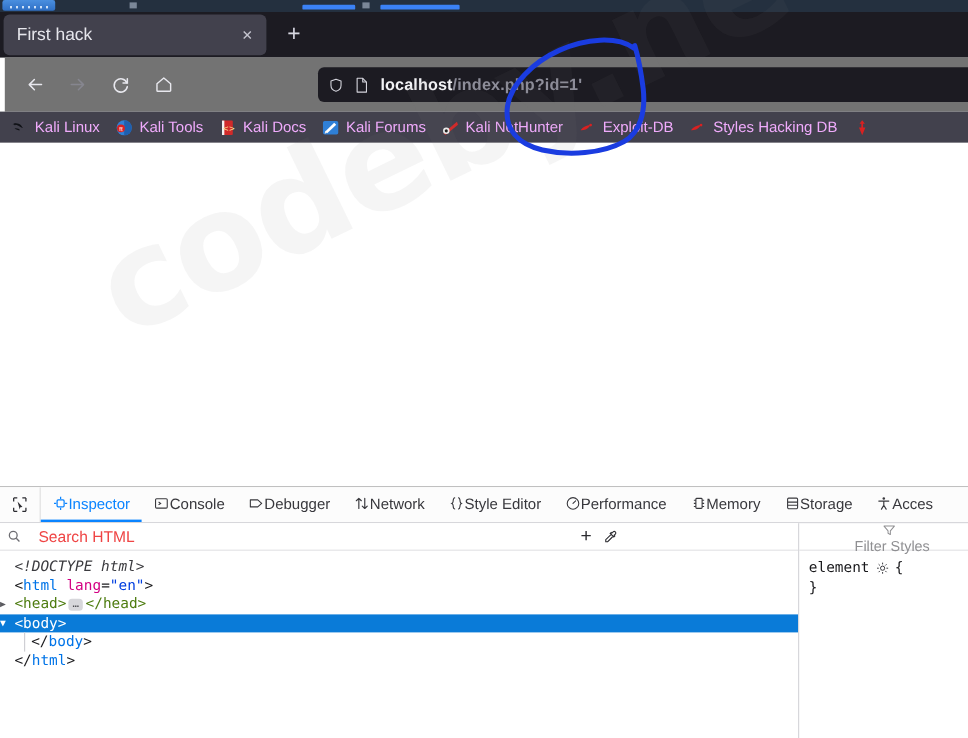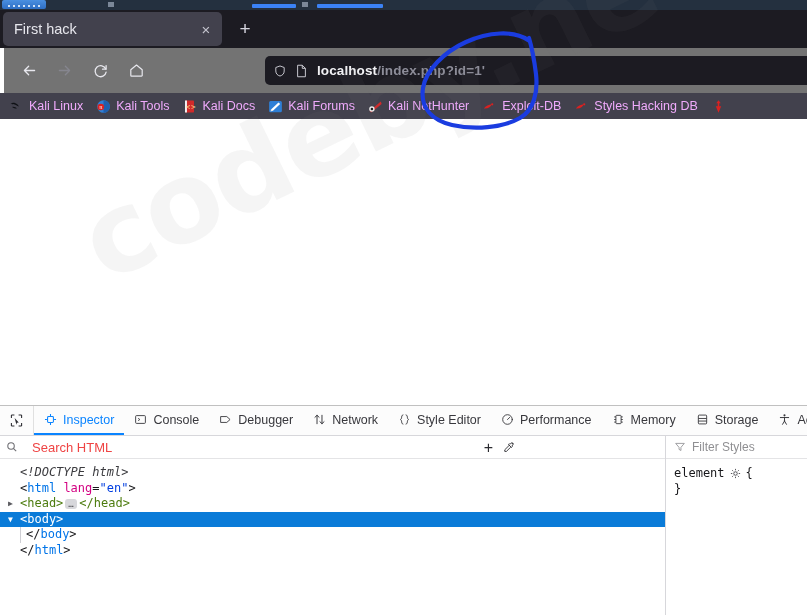--- a/index.html
+++ b/index.html
@@ -113,21 +113,21 @@
   .dt-tabbar {
     position: relative; height: 30px; width: 807px;
     background: #fcfcfc; border-bottom: 1px solid #d7d7db;
     display: flex; align-items: stretch; overflow: hidden;
   }
   .dt-picker {
     width: 34px; display: flex; align-items: center; justify-content: center;
     border-right: 1px solid #e0e0e0; flex: 0 0 auto;
   }
   .dt-tab {
-    display: flex; align-items: center; gap: 6px;
+    display: flex; align-items: center; 
     padding: 0 10px; font-size: 12.5px; color: #38383d;
     border-bottom: 2px solid transparent; flex: 0 0 auto;
     white-space: nowrap;
   }
   .dt-tab.active { color: #0a84ff; border-bottom-color: #0a84ff; }
   .dt-tab .dti { display: flex; align-items: center; }
 
   .dt-body { position: relative; display: flex; height: 179px; }
   .dt-left { width: 666px; position: relative; border-right: 1px solid #d7d7db; }
   .dt-right { flex: 1; position: relative; }
@@ -137,40 +137,40 @@
     display: flex; align-items: center; padding: 0 6px;
     background: #fff;
   }
   .search-ph { font-size: 13px; color: #ef4444; margin-left: 14px; }
 
   .tree {
     padding: 6px 0 0 0;
     font-family: "DejaVu Sans Mono", monospace;
     font-size: 12px; line-height: 15.6px; color: #18181b;
   }
-  .tr { display: flex; align-items: center; height: 15.6px; padding-left: 8px; white-space: nowrap; }
+  .tr { display: flex; align-items: center; height: 15.6px; white-space: nowrap; }
   .tr.sel { background: #0a7bd8; }
   .tr.sel, .tr.sel * { color: #ffffff !important; }
   .twisty { width: 12px; display: inline-block; color: #5b5b60; font-size: 8px; flex: 0 0 auto; }
   .ind1 { padding-left: 20px; }
   .doctype { color: #3b3b3f; font-style: italic; }
   .tagp { color: #0074e8; }
   .attrn { color: #d30082; }
   .attrv { color: #003ee0; }
   .gray { color: #4d7c0f; }
   .ellipsis {
     display: inline-block; background: #d7d7db; color: #4a4a4f;
     border-radius: 3px; padding: 0 3px; font-size: 9px; line-height: 10px;
     margin: 0 2px; letter-spacing: .5px;
   }
   .vline { border-left: 1px solid #cfcfd4; height: 15.6px; margin-right: 5px; }
 
   .rules-top {
     height: 23px; border-bottom: 1px solid #e4e4e6;
-    display: flex; align-items: center; padding-left: 8px;
+    display: flex; align-items: center; padding-left: 8px; flex-direction: column;
   }
   .filter-ph { font-size: 12px; color: #8f8f92; margin-left: 6px; }
   .rules-body {
     padding: 6px 12px 0 8px;
     font-family: "DejaVu Sans Mono", monospace;
     font-size: 12px; line-height: 16px; color: #18181b;
   }
   .rule-line { display: flex; align-items: center; gap: 5px; }
 
   .dt-tools {

